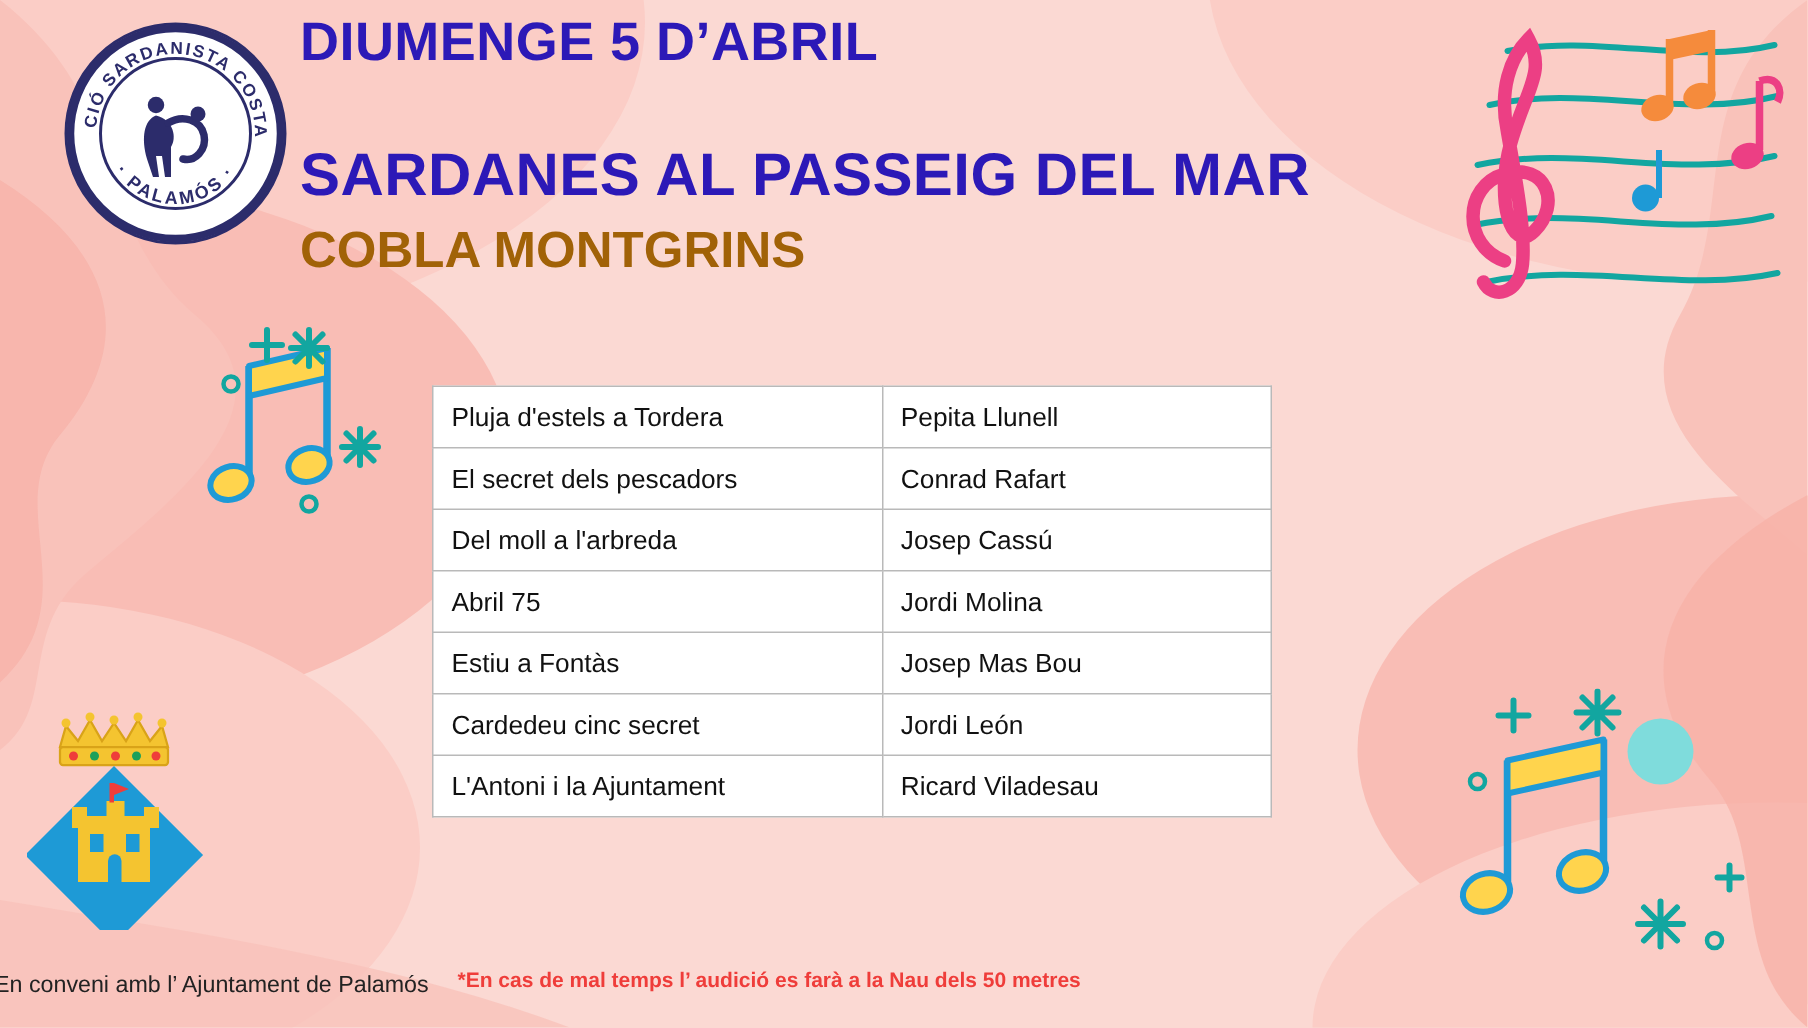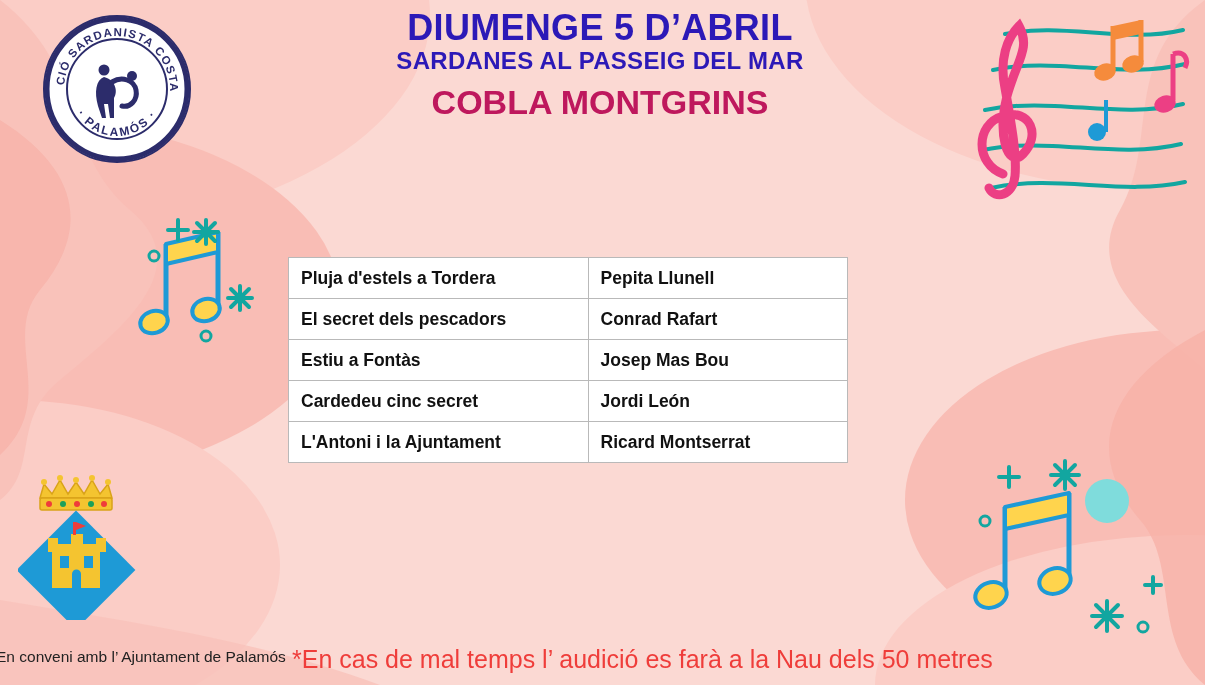--- a/index.html
+++ b/index.html
@@ -29,66 +29,65 @@
     position: absolute; left: 0; top: 0; width: 1205px; height: 685px;
   }
 
   
   .logo-wrap {
     position: absolute; left: 42px; top: 14px; width: 150px; height: 150px;
   }
 
   
   .heading {
-    position: absolute; left: 210px; top: 8px; width: 780px;
-    text-align: center;
+    position: absolute; left: 200px; top: 8px; width: 780px;
   }
   .heading .l1, .heading .l2, .heading .l3 {
     color: #2c19b7;
     font-weight: bold;
     line-height: 1.12;
   }
   .heading .l1 { font-size: 36px; letter-spacing: .3px; }
-  .heading .l2 { font-size: 24px; letter-spacing: .3px; }
+  .heading .l2 { font-size: 40px; letter-spacing: .3px; margin-top: 47px; }
   .heading .l3 { font-size: 32px; margin-top: 4px; }
   .heading .l4 {
-    color: #be185d; font-weight: bold; font-size: 34px; margin-top: 8px;
+    color: #a16207; font-weight: bold; font-size: 34px; margin-top: 8px;
   }
 
   
   .program {
     position: absolute; left: 288px; top: 257px;
     width: 560px;
     border-collapse: collapse;
     background: #ffffff;
   }
   .program td {
     border: 1px solid #b9b9b9;
     font-size: 17.5px;
-    font-weight: bold;
+    font-weight: normal;
     color: #111111;
     padding: 9px 10px 9px 12px;
     height: 41px;
     vertical-align: middle;
     white-space: nowrap;
   }
   .program td.title { width: 300px; }
   .program td.author { width: 260px; }
 
   
   .arms { position: absolute; left: 18px; top: 470px; width: 120px; height: 150px; }
 
   
   .footer-left {
     position: absolute; left: -4px; top: 648px;
     font-size: 15.5px; color: #222; white-space: nowrap;
   }
   .footer-note {
-    position: absolute; left: 292px; top: 645px;
-    font-size: 25px; font-weight: normal; color: #ef3d3a; white-space: nowrap;
+    position: absolute; left: 305px; top: 645px;
+    font-size: 14px; font-weight: bold; color: #ef3d3a; white-space: nowrap;
   }
 
   
   .deco { position: absolute; }
   .deco-tr { right: 10px; top: 4px; width: 250px; height: 220px; }
   .deco-ml { left: 118px; top: 218px; width: 160px; height: 140px; }
   .deco-br { right: 18px; bottom: 36px; width: 230px; height: 190px; }
 </style>
 </head>
 <body>
@@ -145,30 +144,38 @@
   <tbody>
     <tr>
       <td class="title">Pluja d'estels a Tordera</td>
       <td class="author">Pepita Llunell</td>
     </tr>
     <tr>
       <td class="title">El secret dels pescadors</td>
       <td class="author">Conrad Rafart</td>
     </tr>
     <tr>
+      <td class="title">Del moll a l'arbreda</td>
+      <td class="author">Josep Cassú</td>
+    </tr>
+    <tr>
+      <td class="title">Abril 75</td>
+      <td class="author">Jordi Molina</td>
+    </tr>
+    <tr>
       <td class="title">Estiu a Fontàs</td>
       <td class="author">Josep Mas Bou</td>
     </tr>
     <tr>
       <td class="title">Cardedeu cinc secret</td>
       <td class="author">Jordi León</td>
     </tr>
     <tr>
       <td class="title">L'Antoni i la Ajuntament</td>
-      <td class="author">Ricard Montserrat</td>
+      <td class="author">Ricard Viladesau</td>
     </tr>
   </tbody>
 </table>
 
 <div class="arms">
   <svg viewBox="0 0 120 150" width="120" height="150">
 
     <g>
       <path d="M22,28 L26,14 L34,24 L42,10 L50,24 L58,12 L66,24 L74,10 L82,24 L90,14 L94,28 Z" fill="#f4c430" stroke="#d9a318" stroke-width="1.5"></path>
       <rect x="22" y="28" width="72" height="12" rx="2" fill="#f4c430" stroke="#d9a318" stroke-width="1.5"></rect>

